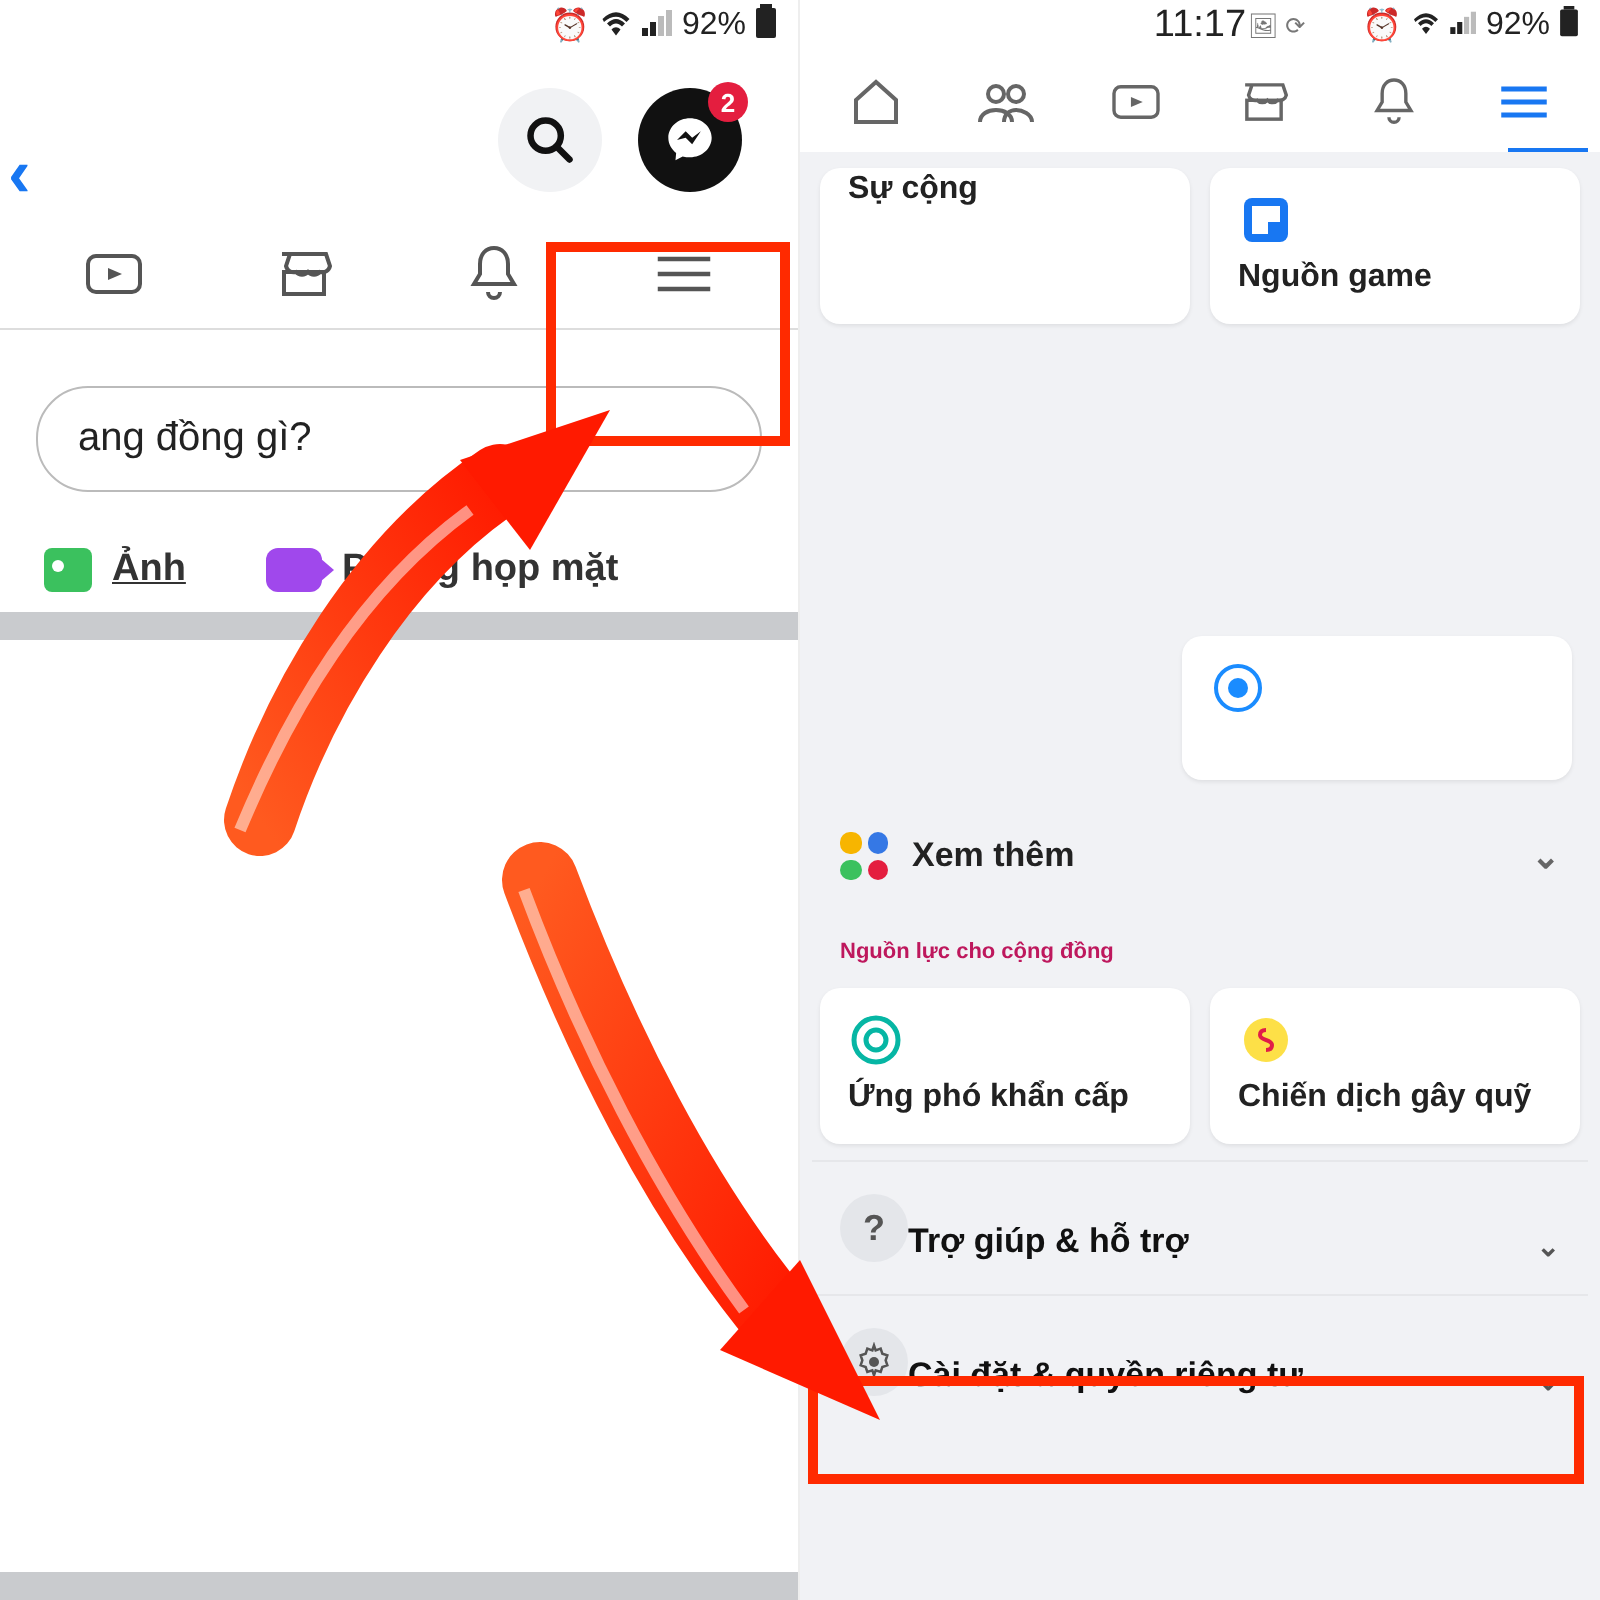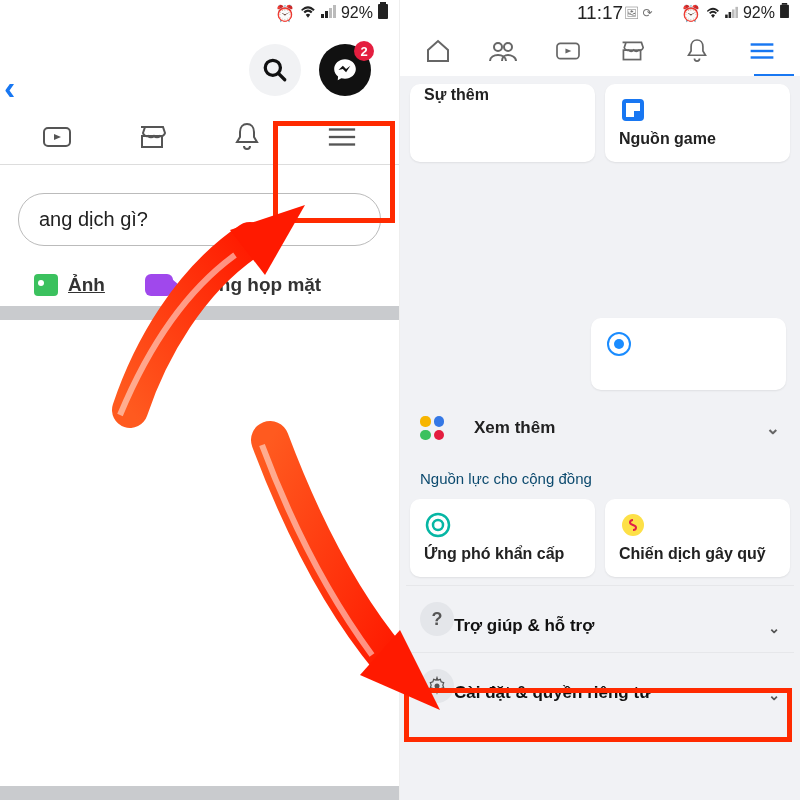--- a/index.html
+++ b/index.html
@@ -23,21 +23,21 @@
   
   .left-nav { display: flex; justify-content: space-around; align-items: center; padding: 18px 10px 12px; border-bottom: 1px solid #ddd; }
   .nav-icon { width: 30px; height: 30px; display: flex; align-items: center; justify-content: center; color: #555; }
 
   
   .composer { margin: 28px 18px 8px; border: 1px solid #bbb; border-radius: 26px; padding: 14px 20px; font-size: 20px; color: #222; text-align: left; }
 
   
   .attach-row { display: flex; align-items: center; margin: 28px 14px 10px; font-size: 19px; font-weight: 600; color: #333; }
   .attach-item { display: flex; align-items: center; gap: 10px; }
-  .attach-item.photo { flex: 0 0 auto; margin-right: 40px; margin-left: 20px; text-decoration: underline;}
+  .attach-item.photo { flex: 0 0 auto; margin-right: 40px; margin-left: 8px; text-decoration: underline;}
   .attach-item.room { flex: 1; }
   .attach-item.room .txt { text-align: center; line-height: 1.1; }
   .photo-icon { width: 24px; height: 22px; background: linear-gradient(#3bc15e,#3bc15e); border-radius: 4px; position: relative; }
   .photo-icon:before { content:''; position:absolute; left:4px; top:6px; width:6px; height:6px; background:#fff; border-radius:50%;}
   .room-icon { width: 28px; height: 22px; background: #a048ec; border-radius: 6px; position: relative; }
   .room-icon:after { content:''; position:absolute; right:-6px; top:5px; width:0; height:0; border-left:7px solid #a048ec; border-top:6px solid transparent; border-bottom:6px solid transparent;}
   .gray-strip { height: 14px; background: #c9cbce; margin-top: 8px; }
   .gray-strip.bottom { position: absolute; bottom: 0; left: 0; right: 0; }
 
   
@@ -56,23 +56,23 @@
   
   .card-row { display: flex; gap: 10px; margin: 8px 4px; }
   .card { background: #fff; border-radius: 10px; box-shadow: 0 1px 2px rgba(0,0,0,0.08); padding: 12px 14px 14px; flex: 1; min-height: 72px; }
   .card .cicon { width: 28px; height: 28px; margin-bottom: 6px; display:flex; align-items:center; justify-content:center; }
   .card .clabel { font-size: 16px; font-weight: 600; color: #222; }
   .card.partial-top { padding-top: 2px; min-height: 20px; }
   .card.partial-top .clabel { margin-top: 0; }
 
   .single-card { margin: 8px 4px; }
 
-  .section-row { display: flex; align-items: center; padding: 18px 14px; font-size: 17px; font-weight: 600; color: #222; gap: 30px; }
+  .section-row { display: flex; align-items: center; padding: 18px 14px; font-size: 17px; font-weight: 600; color: #222; gap: 12px; }
   .section-row .chev { margin-left: auto; color: #666; }
-  .section-label { padding: 12px 14px 4px; font-size: 15px; color: #0c4a6e; }
+  .section-label { padding: 12px 14px 4px; font-size: 11px; color: #be185d; font-weight: bold; }
 
   .collapsible { display: flex; align-items: flex-end; padding: 16px 14px; font-size: 17px; font-weight: 700; color: #111; gap: 0; border-top: 1px solid #e6e7ea; }
   .collapsible .chev { margin-left: auto; color: #555; font-size:14px;}
   .collapsible .round-icon { width: 34px; height: 34px; border-radius: 50%; background: #e4e6ea; display:flex; align-items:center; justify-content:center; color:#555; font-size:18px; }
 
   
   .more-icon { display:grid; grid-template-columns: 1fr 1fr; gap:3px; width:24px; height:24px;}
   .more-icon span { border-radius: 5px; }
   .more-icon span:nth-child(1){background:#f7b500;}
   .more-icon span:nth-child(2){background:#3578e5;}
@@ -151,21 +151,21 @@
       <div class="nav-icon">
         <svg width="32" height="22" viewBox="0 0 32 22">
             <line x1="2" y1="3" x2="30" y2="3" stroke="#555" stroke-width="2.5"></line>
             <line x1="2" y1="11" x2="30" y2="11" stroke="#555" stroke-width="2.5"></line>
             <line x1="2" y1="19" x2="30" y2="19" stroke="#555" stroke-width="2.5"></line>
           </svg>
       </div>
     </div>
 
     <div class="composer">
-      <span>ang dịch gì?</span>
+      <span>ang đồng gì?</span>
     </div>
 
     <div class="attach-row">
       <div class="attach-item photo">
         <div class="photo-icon"></div>
         <span>Ảnh</span>
       </div>
       <div class="attach-item room">
         <div class="room-icon"></div>
         <span class="txt">Phòng họp mặt</span>
@@ -242,21 +242,21 @@
             <line x1="2" y1="11" x2="30" y2="11" stroke="#1877f2" stroke-width="3"></line>
             <line x1="2" y1="19" x2="30" y2="19" stroke="#1877f2" stroke-width="3"></line>
           </svg>
         </div>
     </div>
     <div class="right-nav-underline"></div>
 
     <div class="right-content">
       <div class="card-row">
         <div class="card partial-top">
-          <div class="clabel">Sự thêm</div>
+          <div class="clabel">Sự cộng</div>
         </div>
         <div class="card">
           <div class="cicon">
               <svg width="26" height="26" viewBox="0 0 26 26">
                 <rect x="2" y="2" width="22" height="22" rx="4" fill="#1877f2"></rect>
                 <rect x="6" y="6" width="14" height="8" fill="#fff"></rect>
                 <rect x="6" y="10" width="8" height="10" fill="#fff"></rect>
               </svg>
             </div>
           <div class="clabel">Nguồn game</div>

